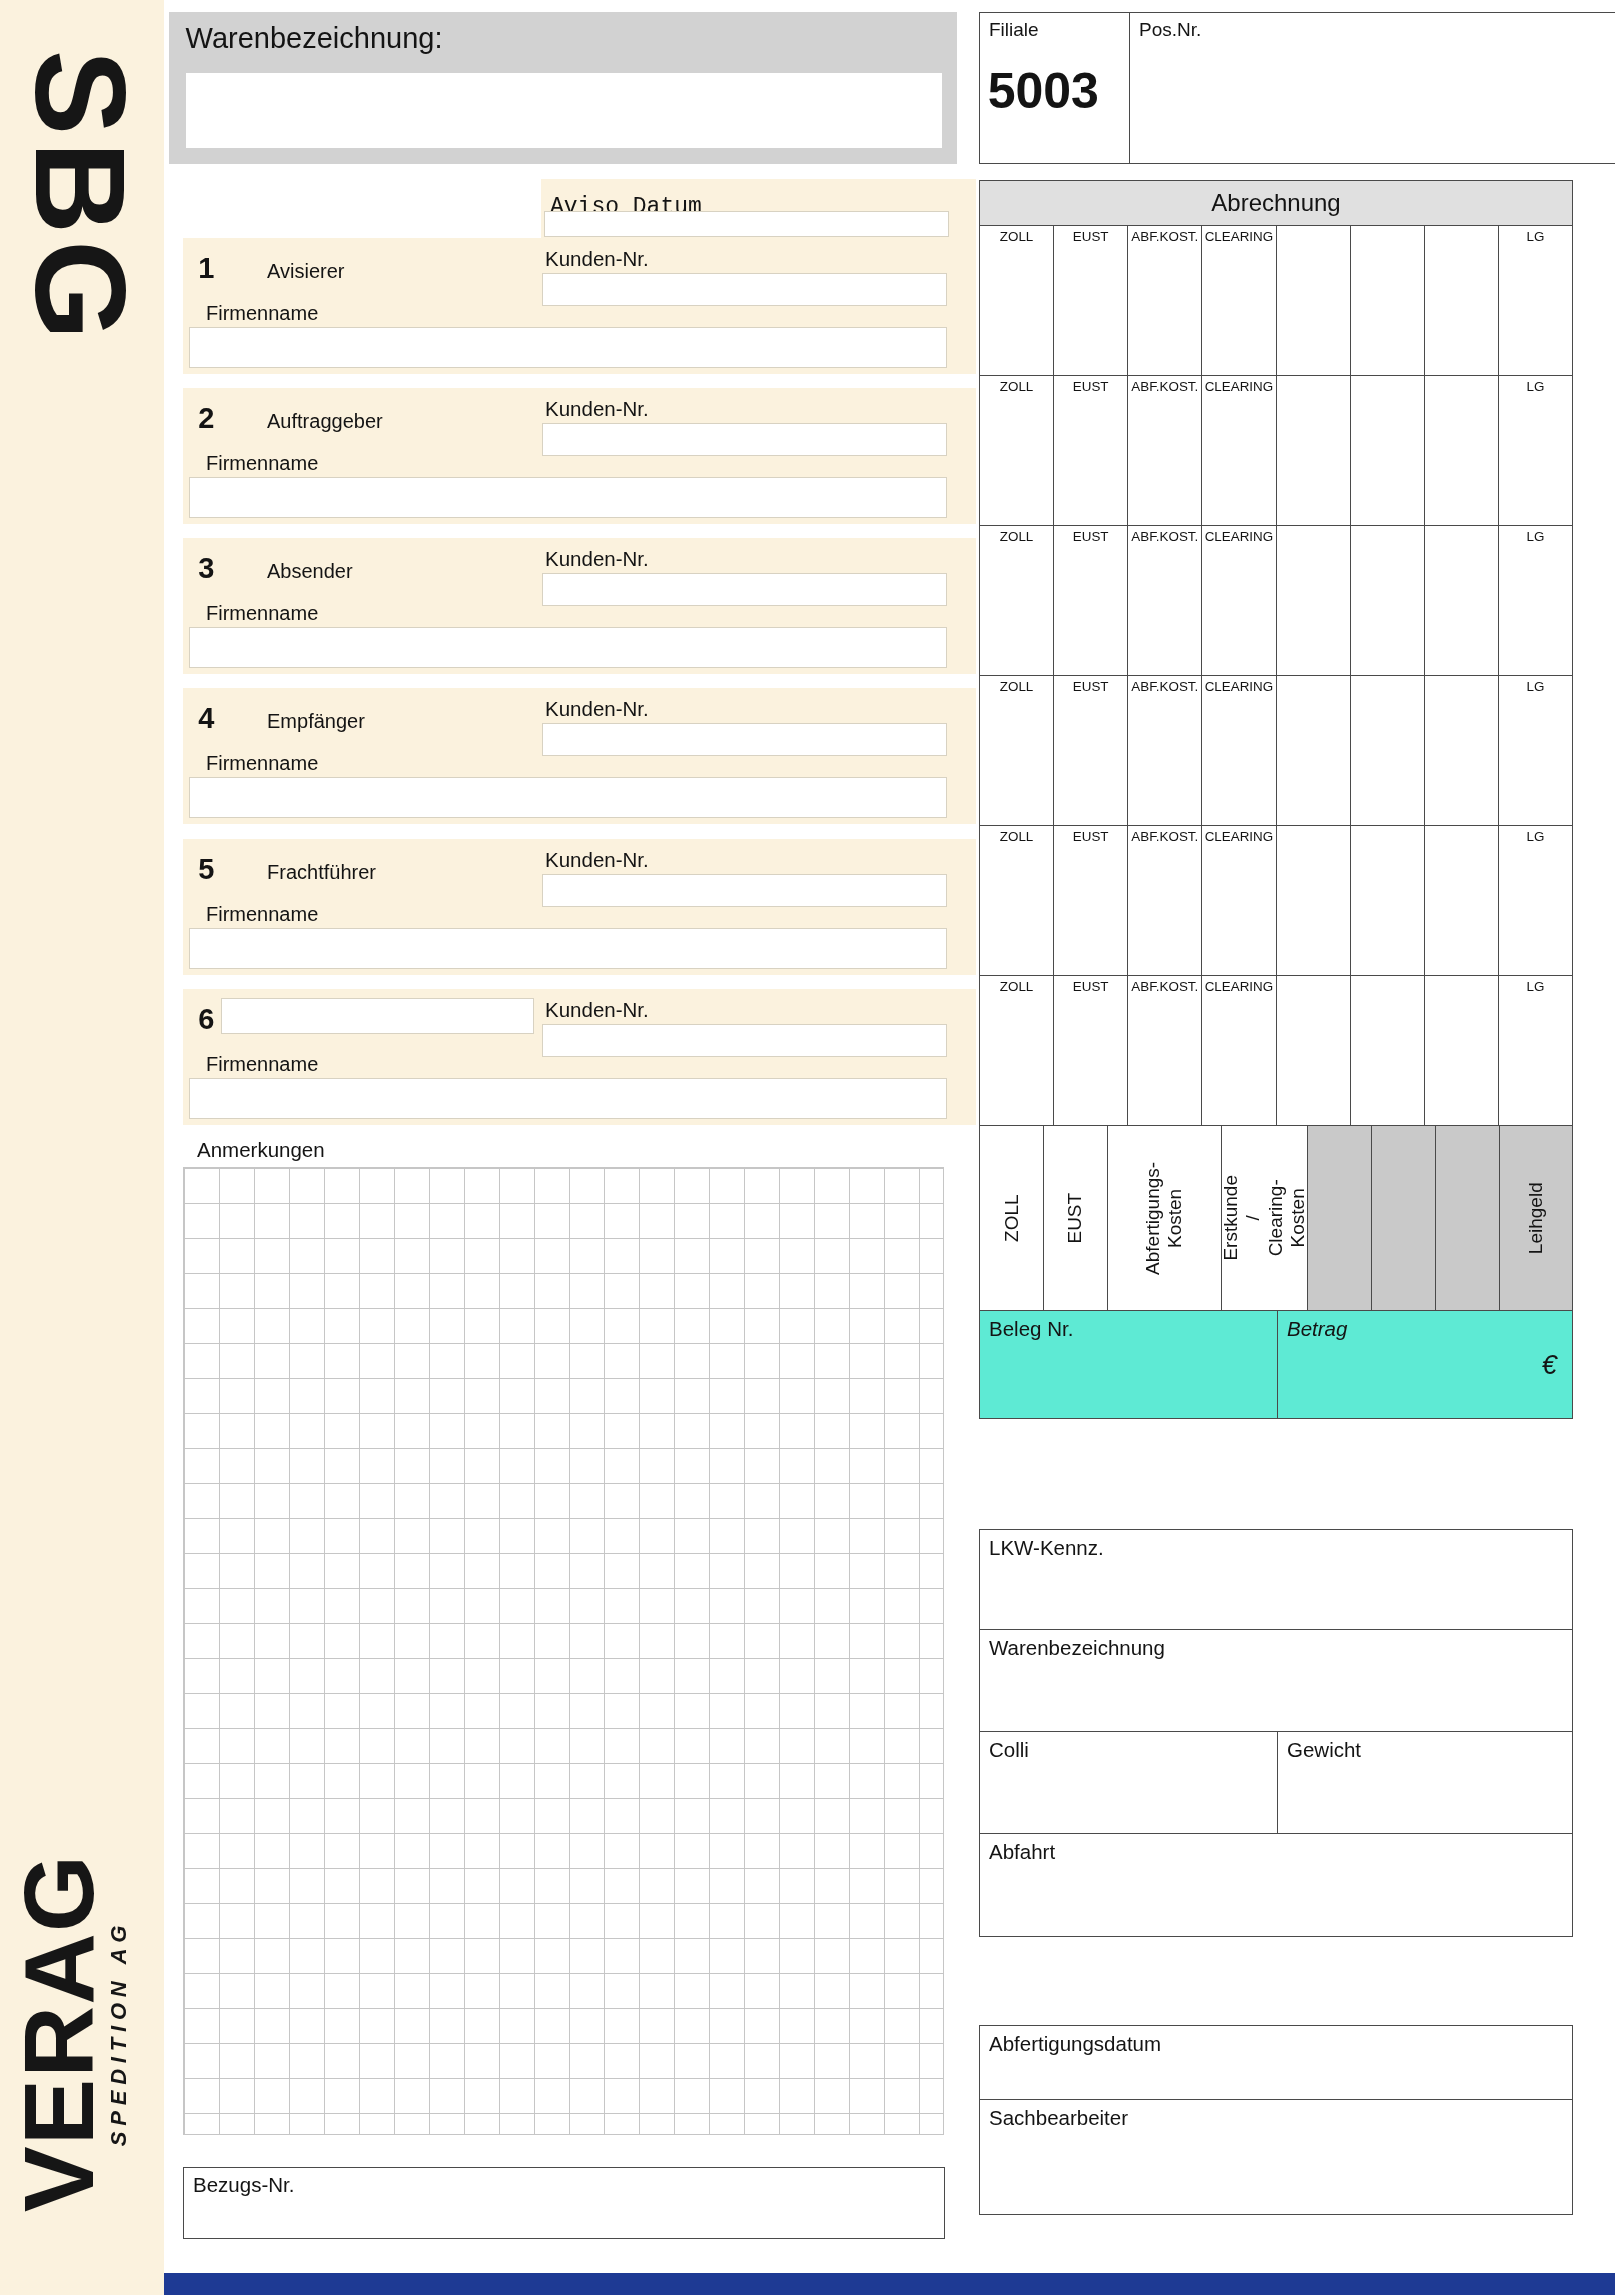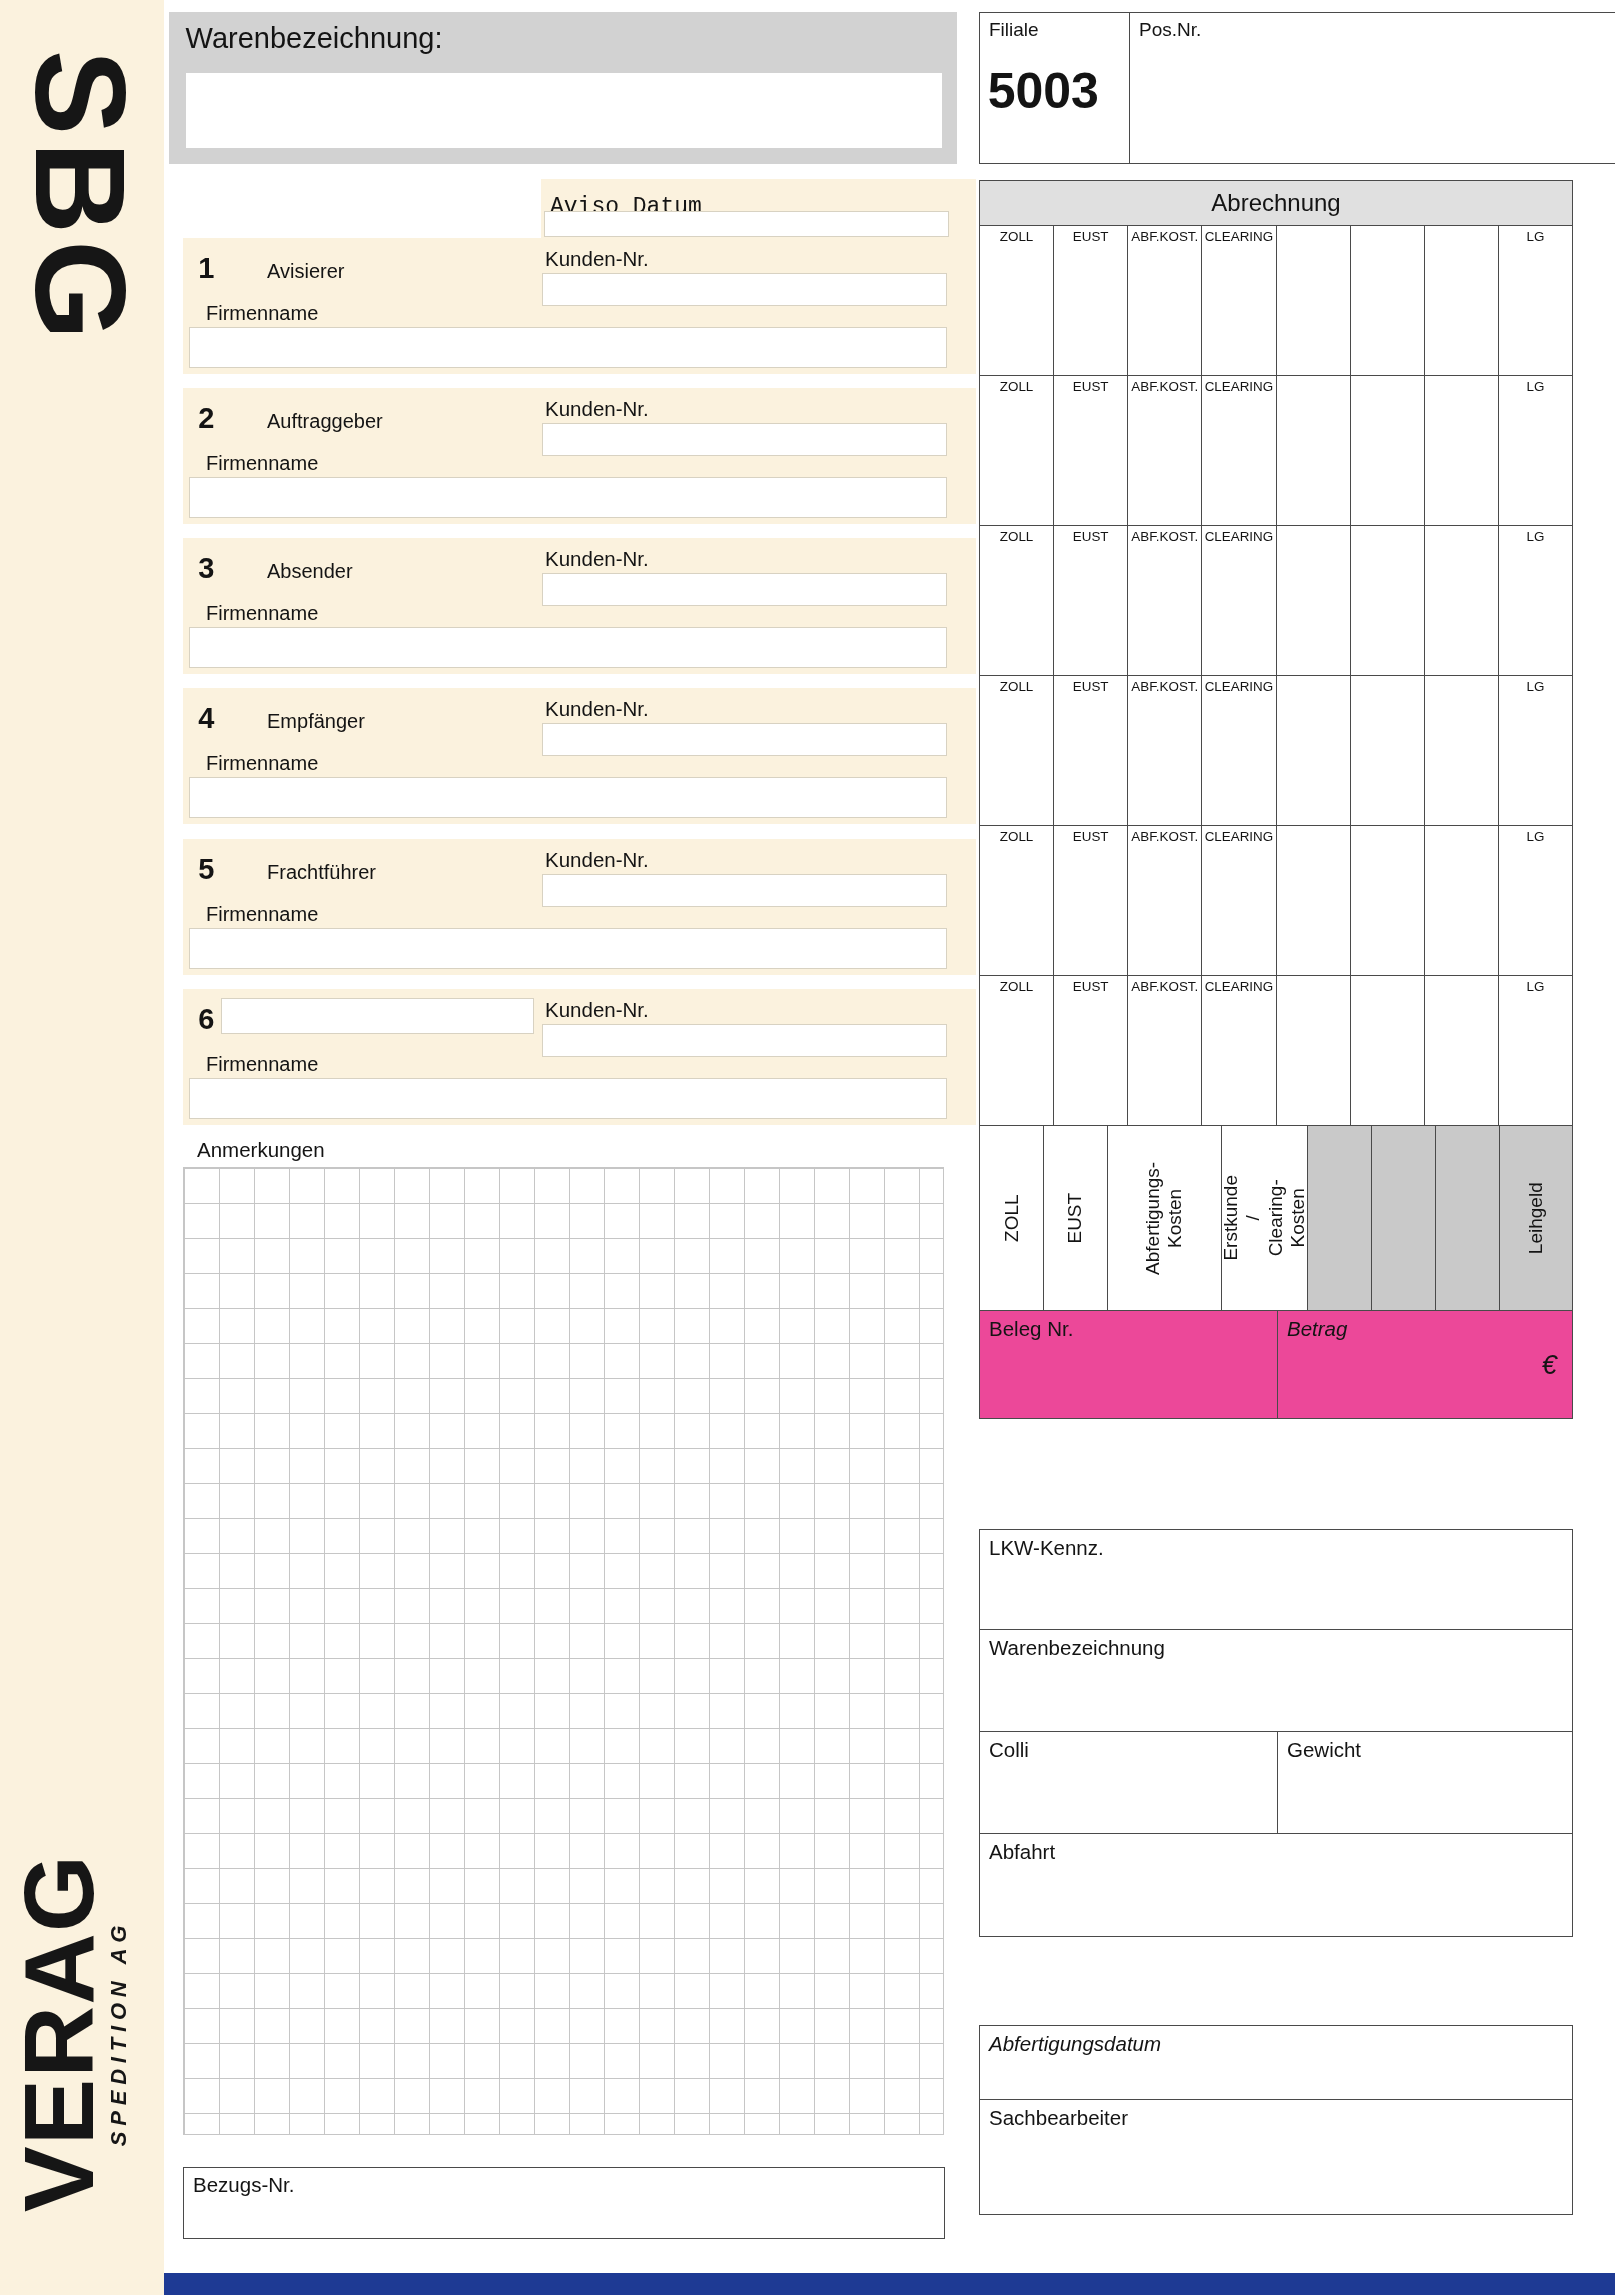--- a/index.html
+++ b/index.html
@@ -42,21 +42,21 @@
   .sec-title { position:absolute; left:15.3px; top:14px; display:flex; align-items:baseline; gap:16.6px; }
   .sec-num { font-size:29px; font-weight:700; }
   .sec-label { font-size:20px;margin-left:36px; }
   .sec-label-box { position:absolute; left:38px; top:9px; width:313px; height:36px; background:#ffffff; border:0.6px solid #d8d2c2; }
   .kn-label { position:absolute; left:362px; top:9px; font-size:20.5px; }
   .kn-input { position:absolute; left:359px; top:35px; width:405px; height:33px; background:#ffffff; border:0.6px solid #d8d2c2; }
   .fn-label { position:absolute; left:23px; top:64px; font-size:20px; }
   .fn-input { position:absolute; left:6.4px; top:89px; width:758px; height:41px; background:#ffffff; border:0.6px solid #d8d2c2; }
 
   
-  .abr-col { position:absolute; left:979px; top:180px; width:594px; border:1.9px solid var(--bd,#4a4a4a); background:#ec4899; }
+  .abr-col { position:absolute; left:979px; top:180px; width:594px; border:1.9px solid var(--bd,#4a4a4a); background:#5eead4; }
   .abr-header { height:45px; background:var(--hdrgray,#e0e0e0); border-bottom:1.3px solid var(--bd,#4a4a4a); display:flex; align-items:center; justify-content:center; font-size:24px; }
   .abr-row { display:flex; height:150px; border-bottom:1.3px solid var(--bd,#4a4a4a); }
   .abr-cell { flex:1; border-right:1.3px solid var(--bd,#4a4a4a); position:relative; background:#fff; }
   .abr-cell:last-child { border-right:none; }
   .cell-h { display:block; text-align:center; font-size:13.4px; margin-top:3.2px; }
   .vert-row { display:flex; height:185px; border-bottom:1.3px solid var(--bd,#4a4a4a); }
   .vert-cell { flex:1; border-right:1.3px solid var(--bd,#4a4a4a); display:flex; align-items:center; justify-content:center; background:#fff; }
   .vert-cell:last-child { border-right:none; }
   .vert-cell.gray { background:var(--cellgray,#c9c9c9); }
   .vert-text { transform:rotate(-90deg); white-space:pre-line; font-size:19px; text-align:center; line-height:1.18; }
@@ -79,21 +79,21 @@
   
   .lkw-group { position:absolute; left:979px; top:1529px; width:594px; border:1.9px solid var(--bd,#4a4a4a); background:#fff; }
   .lkw-row { position:relative; border-bottom:1.3px solid var(--bd,#4a4a4a); height:102px; }
   .lkw-row.h1 { height:100px; }
   .lkw-row:last-child { border-bottom:none; }
   .lkw-split { display:flex; }
   .lkw-left { position:relative; width:298px; border-right:1.3px solid var(--bd,#4a4a4a); }
   .lkw-right { position:relative; flex:1;text-decoration:underline; }
 
   .abfd-group { position:absolute; left:979px; top:2025px; width:594px; border:1.9px solid var(--bd,#4a4a4a); background:#fff; }
-  .abfd-row1 { position:relative; height:74px; border-bottom:1.3px solid var(--bd,#4a4a4a);font-style:italic; }
+  .abfd-row1 { position:relative; height:74px; border-bottom:1.3px solid var(--bd,#4a4a4a); }
   .abfd-row2 { position:relative; height:114px; }
 
   
   .bezug-box { position:absolute; left:183px; top:2167px; width:762px; height:72px; border:1.3px solid var(--bd,#4a4a4a); background:#fff; }
   .bezug-label { position:absolute; left:9px; top:5.1px; font-size:20.5px; }
 
   .blue-bar { position:absolute; left:164px; top:2273px; width:1452px; height:22.4px; background:var(--blue,#1e3a94); }
 </style>
 </head>
 <body>

